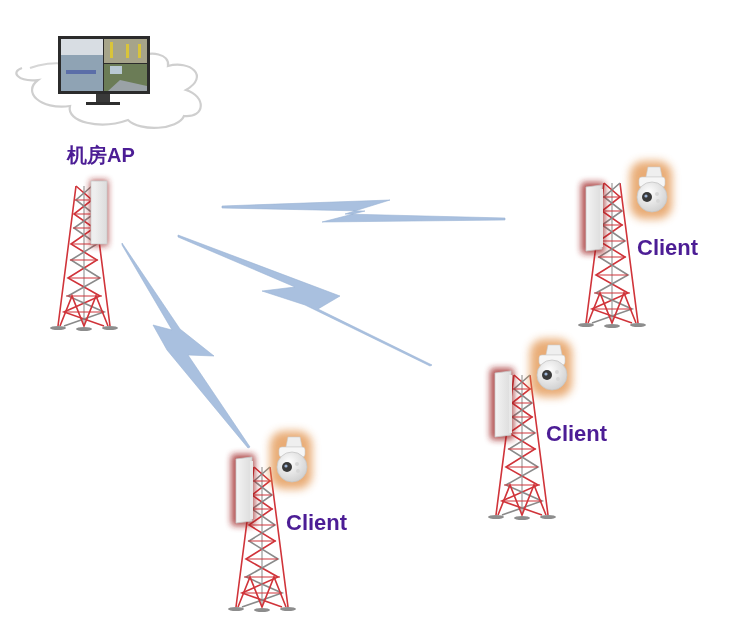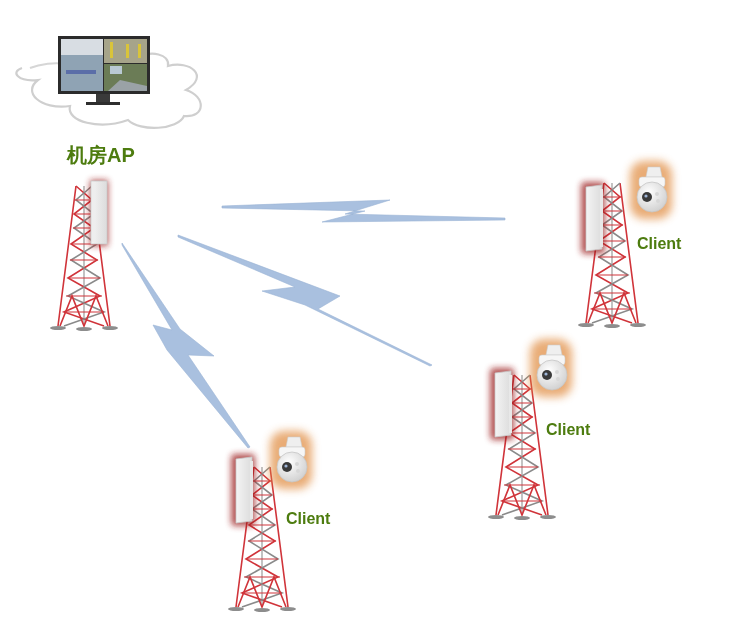--- a/index.html
+++ b/index.html
@@ -1,20 +1,20 @@
 <!DOCTYPE html>
 <html><head>
 <meta charset="utf-8">
 <style>
   html,body{margin:0;padding:0;background:#ffffff;}
   body{width:729px;height:634px;position:relative;overflow:hidden;font-family:"Liberation Sans",sans-serif;}
   .abs{position:absolute;}
-  .label{position:absolute;color:#4d7c0f;font-weight:bold;font-family:"Liberation Sans",sans-serif;white-space:nowrap;}
+  .label{position:absolute;color:#4c1d95;font-weight:bold;font-family:"Liberation Sans",sans-serif;white-space:nowrap;}
   .ap-label{font-size:20px;letter-spacing:0px;}
-  .client-label{font-size:16px;}
+  .client-label{font-size:22px;}
   svg{position:absolute;overflow:visible;}
 </style>
 </head>
 <body>
 
 <svg width="0" height="0" style="position:absolute">
   <defs>
     <filter id="redGlow" x="-40%" y="-40%" width="180%" height="180%">
       <feGaussianBlur stdDeviation="3"></feGaussianBlur>
     </filter>

